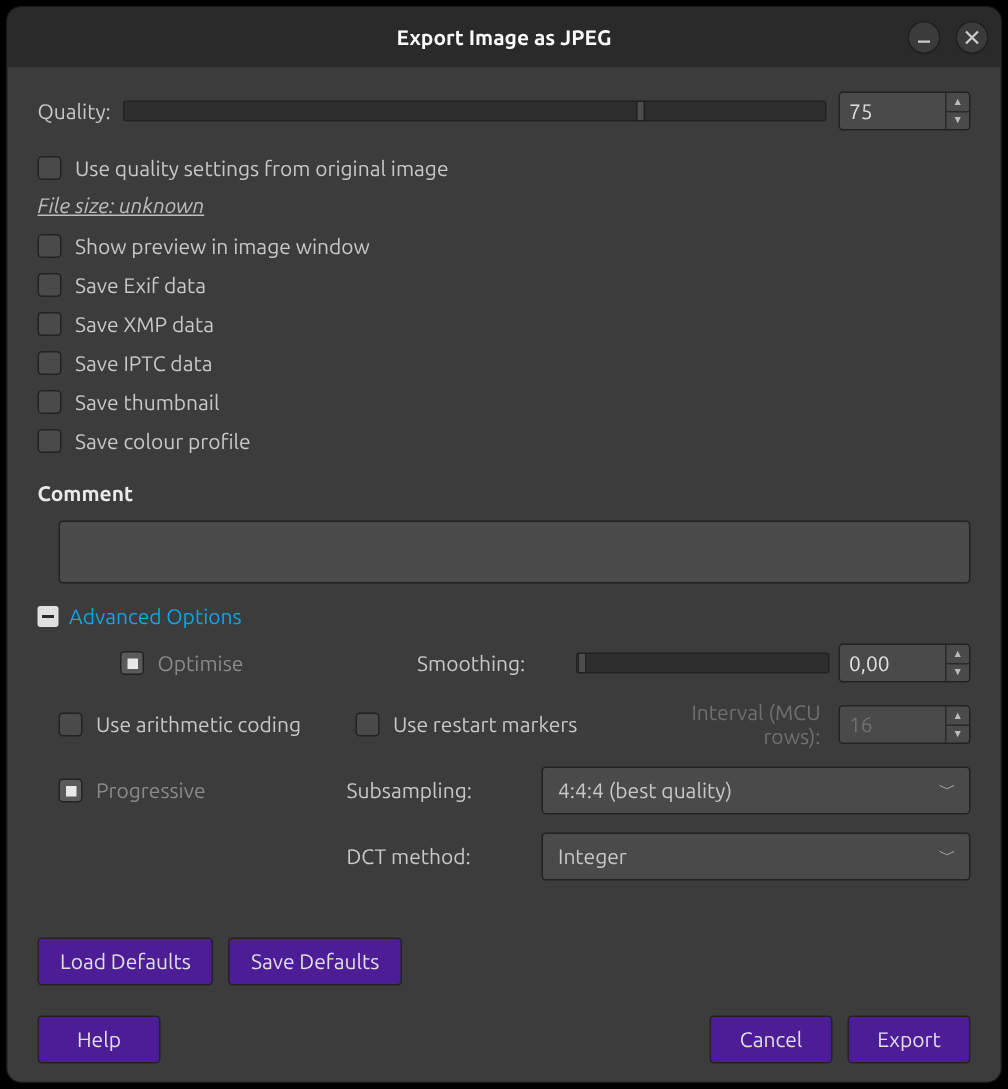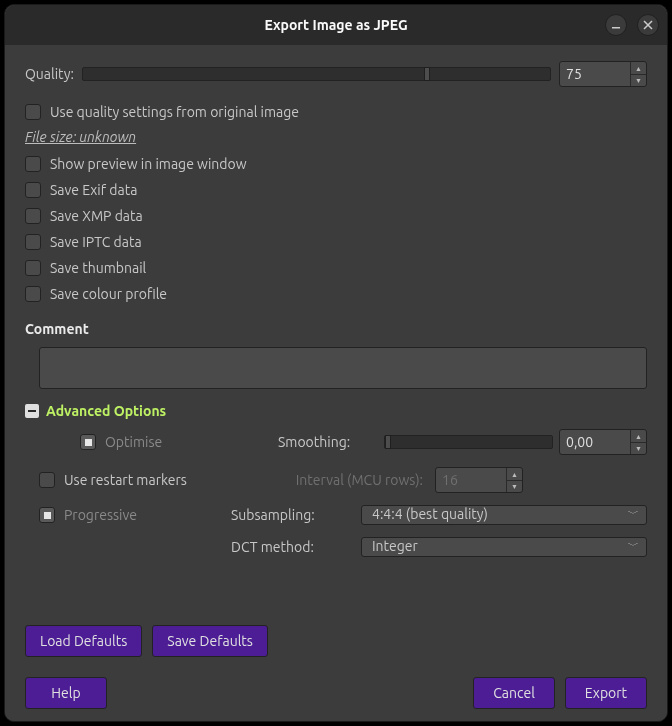--- a/index.html
+++ b/index.html
@@ -165,21 +165,21 @@
   background: #e0e0e0;
   display:flex; align-items:center; justify-content:center;
   cursor:pointer;
   border-radius: 2px;
 }
 .expander-icon::after {
   content: "";
   width: 8px; height: 2px;
   background: #2a2a2a;
 }
-.expander-label { font-weight: 700; color: #bef264; }
+.expander-label { font-weight: 400; color: #0ea5e9; }
 .adv {
   padding-left: 14px;
   display:flex; flex-direction:column; gap:12px;
 }
 .adv .cb-row .label { color: #8a8a8a; }
 .adv-grid {
   display: grid;
   grid-template-columns: 192px 100px 1fr auto;
   align-items: center;
   gap: 6px;
@@ -191,22 +191,23 @@
   grid-template-columns: 192px 192px 1fr auto;
   align-items: center;
   gap: 6px;
 }
 .dim { color: #707070; }
 .spinbox.dim .val { color: #707070; }
 .select {
   background: #4a4a4a;
   border: 1px solid #222;
   border-radius: 3px;
-  height: 20px;
-  display: flex;
+  height: 32px;
+  display: flex;
+  align-items: center;
   padding: 0 10px;
   justify-content: space-between;
   cursor: pointer;
 }
 .select .chev { font-size: 11px; color: #ddd; }
 .footer1 {
   display: flex;
   gap: 10px;
   margin-top: auto;
   padding-top: 26px;
@@ -319,20 +320,24 @@
           <div class="spin-arrows">
             <div>▲</div>
             <div>▼</div>
           </div>
         </div>
       </div>
 
       <div class="adv-row2">
         <div class="cb-row" style="margin:0">
           <div class="cb"></div>
+          <span style="color:#c8c8c8">Use arithmetic coding</span>
+        </div>
+        <div class="cb-row" style="margin:0">
+          <div class="cb"></div>
           <span style="color:#c8c8c8">Use restart markers</span>
         </div>
         <span class="dim" style="text-align:right; padding-right:6px">Interval (MCU rows):</span>
         <div class="spinbox dim">
           <div class="val">16</div>
           <div class="spin-arrows">
             <div>▲</div>
             <div>▼</div>
           </div>
         </div>

